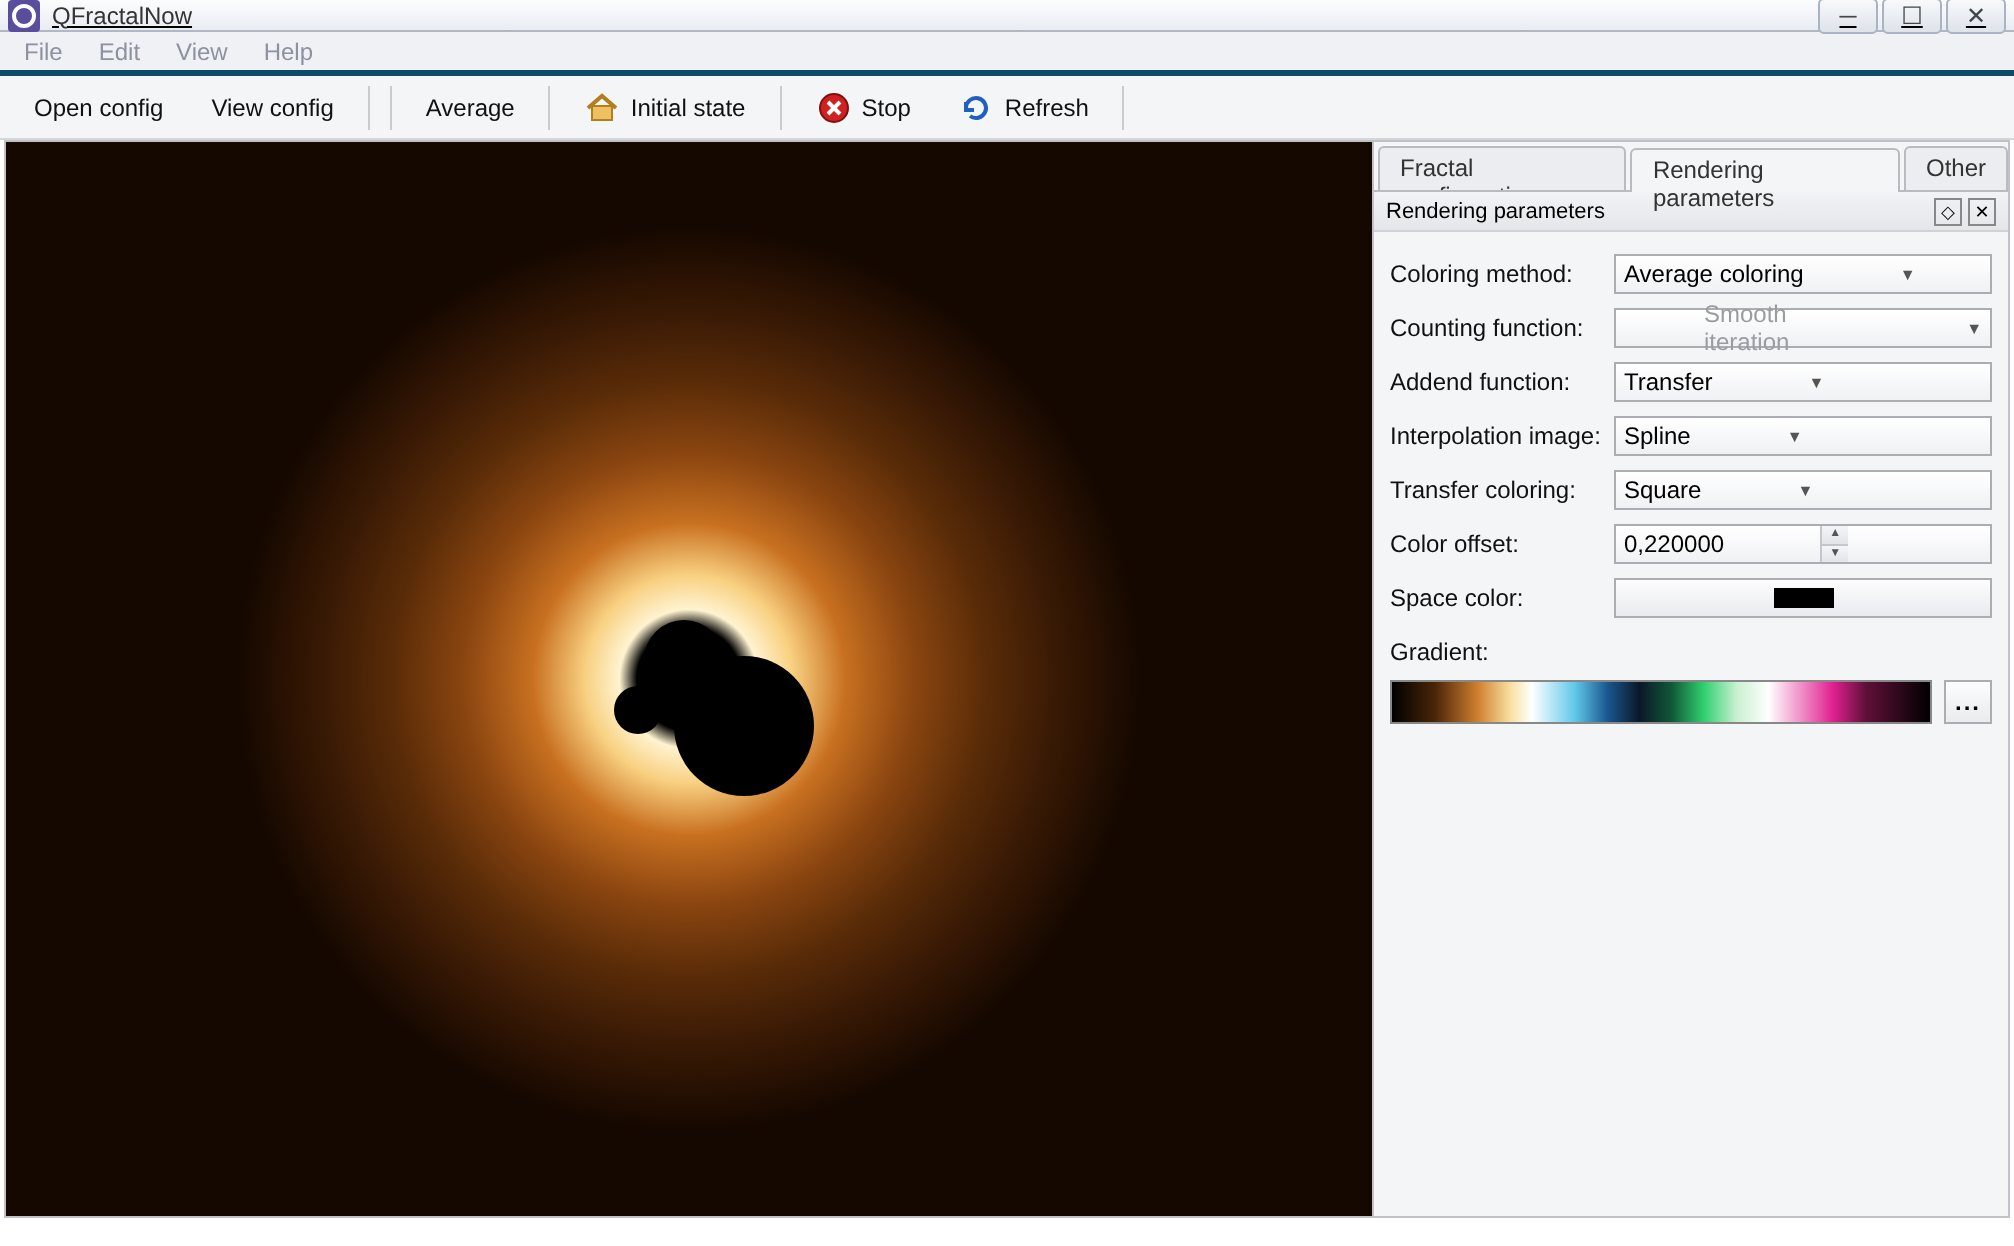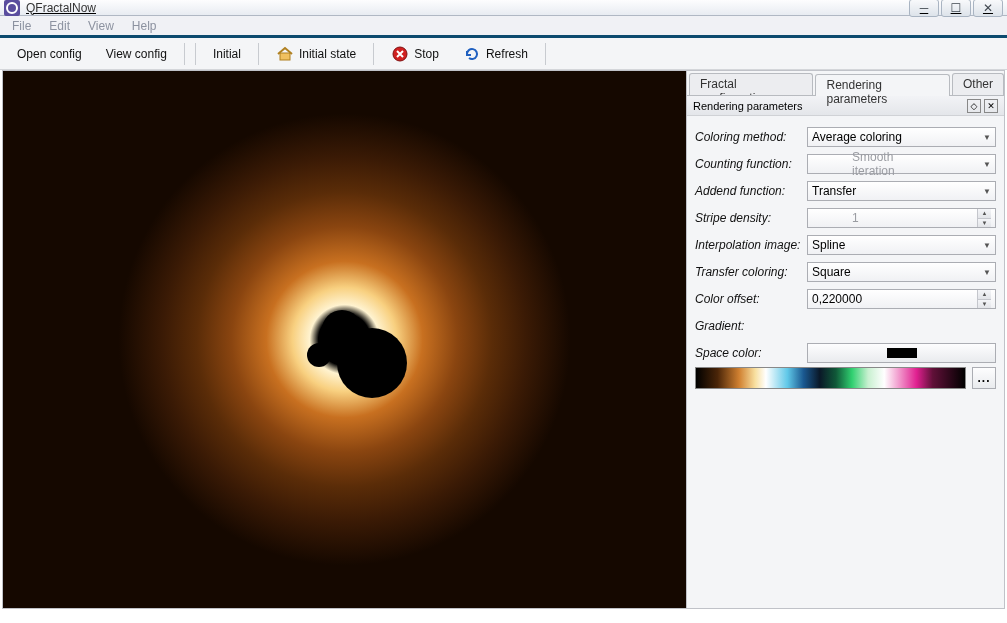--- a/index.html
+++ b/index.html
@@ -43,23 +43,23 @@
 .panel { width: 318px; background: #f4f5f7; border-left: 1px solid #c0c2c8; display: flex; flex-direction: column; }
 .tabs { display: flex; height: 24px; background: #f4f5f7; padding-top: 2px; padding-left: 2px; gap: 2px; }
 .tab { padding: 3px 10px; border: 1px solid #b8bbc0; border-bottom: none; background: #ecedf0; border-radius: 3px 3px 0 0; color: #333; cursor: pointer; }
 .tab.active { background: #f4f5f7; position: relative; top: 1px; z-index: 2; }
 .panelbody { flex: 1; border-top: 1px solid #b8bbc0; padding: 0; }
 .panelhead { height: 20px; background: linear-gradient(#f2f3f6, #e4e6ea); border-bottom: 1px solid #d0d2d6; display: flex; align-items: center; padding: 0 6px; font-size: 11px; }
 .panelhead-txt { flex: 1; }
 .panelhead-btn { width: 14px; height: 14px; border: 1px solid #888; margin-left: 3px; font-size: 9px; display: flex; align-items: center; justify-content: center; cursor: pointer; }
 .form { padding: 8px 8px; }
 .row { display: flex; align-items: center; height: 26px; margin-bottom: 1px; }
-.lbl { width: 112px; color: #111; font-style: italic; }
+.lbl { width: 112px; color: #111; }
 .ctrl { flex: 1; }
-.combo, .spin { width: 100%; height: 20px; border: 1px solid #abadb3; background: linear-gradient(#fff, #f0f1f4); padding: 0 4px; display: flex; align-items: center; justify-content: space-between; font-size: 12px; gap: 48px; }
+.combo, .spin { width: 100%; height: 20px; border: 1px solid #abadb3; background: linear-gradient(#fff, #f0f1f4); padding: 0 4px; display: flex; align-items: center; justify-content: flex-start; font-size: 12px; gap: 48px; }
 .combo.disabled, .spin.disabled { color: #9a9ca2; padding-left: 44px; }
 .combo .arrow { font-size: 8px; color: #555; }
 .spin .spinbtns { width: 14px; height: 18px; display: flex; flex-direction: column; }
 .spin .sb { flex: 1; font-size: 6px; text-align: center; color: #555; background: linear-gradient(#f4f5f8, #e2e4e8); border-left: 1px solid #c4c6cc; line-height: 1; display: flex; align-items: center; justify-content: center; }
 .spin .sb + .sb { border-top: 1px solid #c4c6cc; }
 .colorbtn { width: 100%; height: 20px; border: 1px solid #abadb3; background: linear-gradient(#fdfdfe, #e9ebee); display: flex; align-items: center; justify-content: center; cursor: pointer; }
 .colorbtn .swatch { width: 30px; height: 10px; background: #000; }
 .gradient-row { margin-top: 12px; }
 .gradientbar { height: 22px; border: 1px solid #888; background: linear-gradient(to right, #000 0%, #4a2508 8%, #d08030 16%, #f8e0a0 22%, #ffffff 26%, #60c8e8 34%, #1a5890 40%, #0a1828 46%, #105838 52%, #30d070 58%, #c8f0d0 64%, #ffffff 70%, #f090c8 76%, #e02090 82%, #601038 88%, #000 100%); }
 .gradctrls { display: flex; gap: 6px; align-items: center; margin-top: 0; }
@@ -88,21 +88,21 @@
 <div class="toolbar">
   <div class="tbtn">
       <span>Open config</span>
     </div>
   <div class="tbtn">
       <span>View config</span>
     </div>
   <div class="tsep"></div>
   <div class="tsep"></div>
   <div class="tbtn">
-      <span>Initial</span>
+      <span>Average</span>
     </div>
   <div class="tsep"></div>
   <div class="tbtn">
     <span class="ticon">
         <svg width="16" height="16" viewBox="0 0 16 16">
           <rect x="3" y="7" width="10" height="7" fill="#f0c060" stroke="#b08020"></rect>
           <path d="M1 8 L8 2 L15 8" fill="none" stroke="#b08020" stroke-width="2"></path>
         </svg>
       </span>
     <span>Initial state</span>
@@ -176,32 +176,20 @@
         <div class="row">
           <div class="lbl">Addend function:</div>
           <div class="ctrl">
               <div class="combo">
                 <span>Transfer</span>
                 <span class="arrow">▼</span>
               </div>
             </div>
         </div>
 
-        <div class="row">
-          <div class="lbl">Stripe density:</div>
-          <div class="ctrl">
-              <div class="spin disabled">
-                <span>1</span>
-                <span class="spinbtns">
-                  <span class="sb">▲</span>
-                  <span class="sb">▼</span>
-                </span>
-              </div>
-            </div>
-        </div>
 
         <div class="row">
           <div class="lbl">Interpolation image:</div>
           <div class="ctrl">
               <div class="combo">
                 <span>Spline</span>
                 <span class="arrow">▼</span>
               </div>
             </div>
         </div>
@@ -224,30 +212,30 @@
                 <span>0,220000</span>
                 <span class="spinbtns">
                   <span class="sb">▲</span>
                   <span class="sb">▼</span>
                 </span>
               </div>
             </div>
         </div>
 
         <div class="row">
-          <div class="lbl">Gradient:</div>
-        </div>
-
-        <div class="row">
           <div class="lbl">Space color:</div>
           <div class="ctrl">
               <div class="colorbtn">
                 <div class="swatch"></div>
               </div>
             </div>
+        </div>
+
+        <div class="row">
+          <div class="lbl">Gradient:</div>
         </div>
 
         <div class="gradient-row gradctrls">
           <div class="gradientbar" style="flex:1"></div>
           <div class="dotbtn">
               <span>...</span>
             </div>
         </div>
 
       </div>

